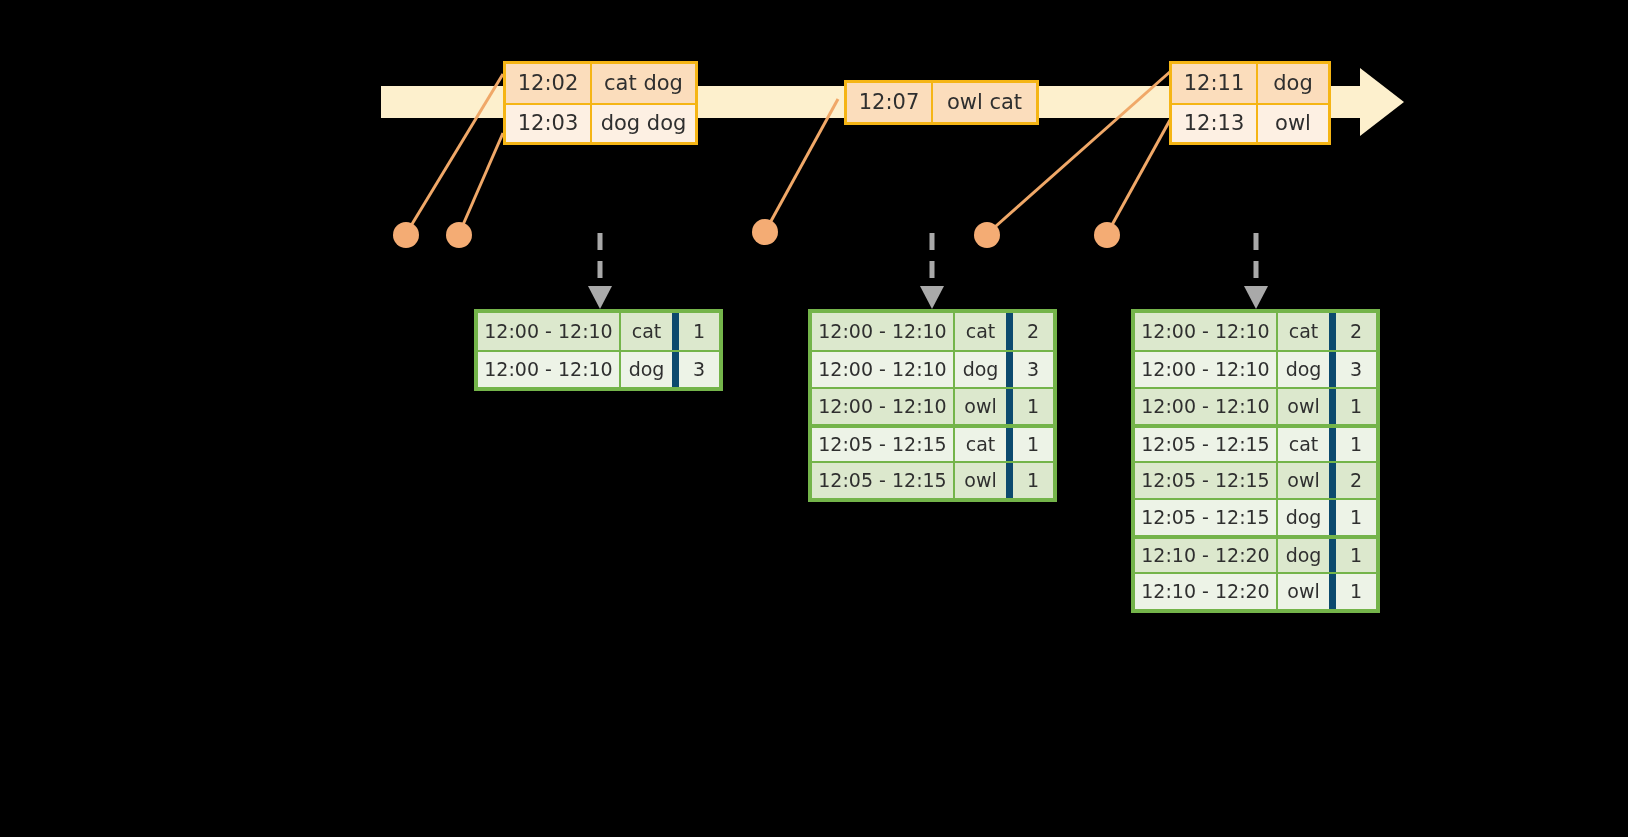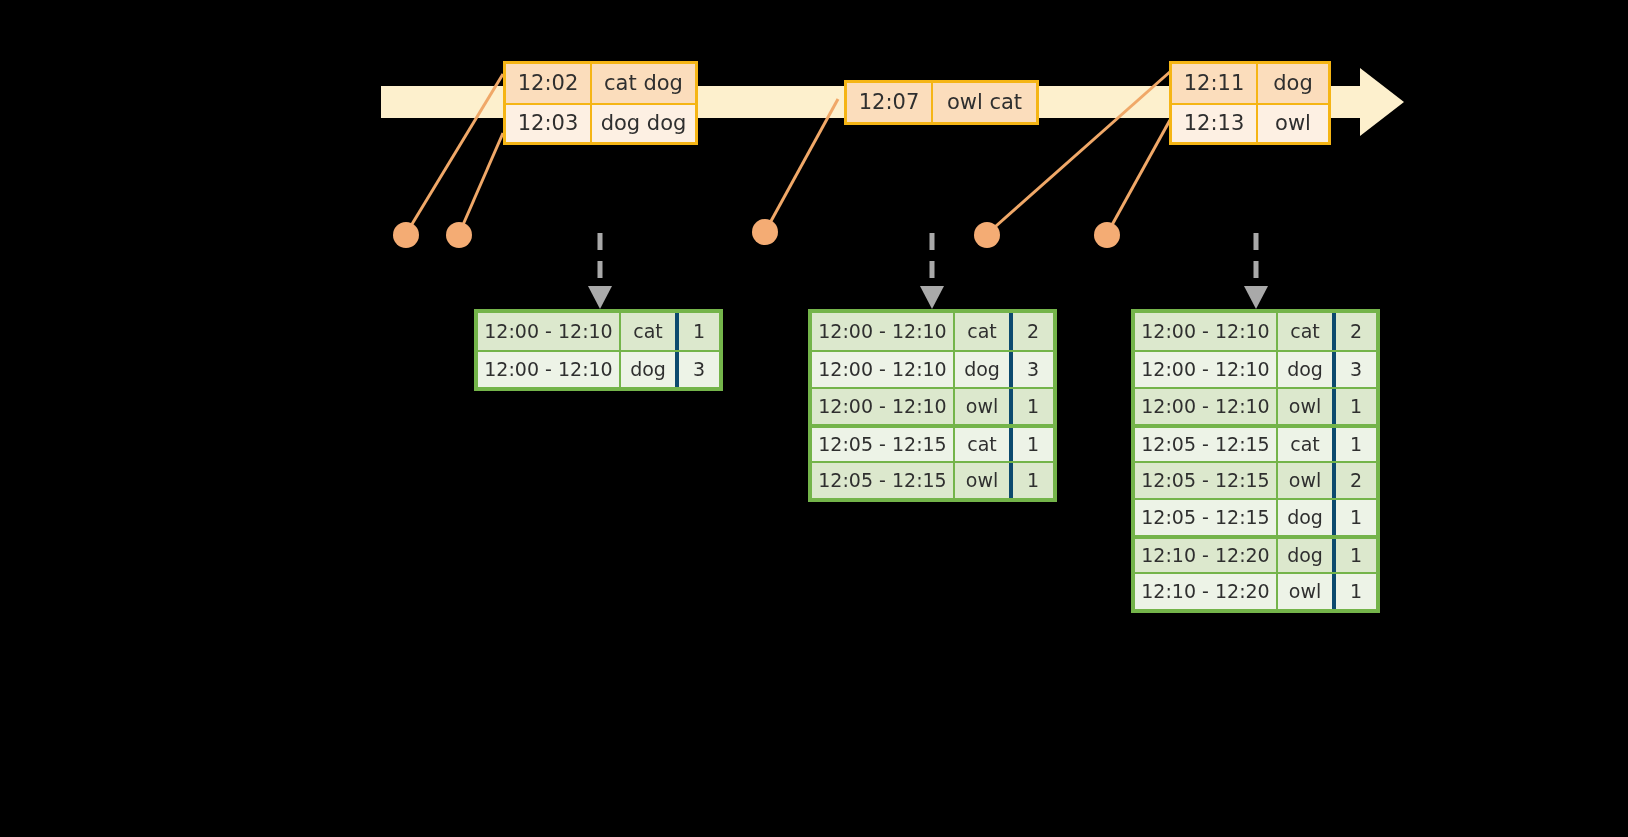--- a/index.html
+++ b/index.html
@@ -88,21 +88,21 @@
     color: #2f2f2f;
     white-space: nowrap;
     line-height: 1;
   }
   .res-row .rcell.win {
     flex: 1 1 auto;
     border-right: 2px solid #74b44a;
   }
   .res-row .rcell.word {
     width: 58px;
-    border-right: 4px solid #0c4a6e;
+    border-right: 7px solid #0c4a6e;
   }
   .res-row .rcell.cnt {
     width: 40px;
   }
 </style>
 </head>
 <body>
 
 <div id="stage">
 

